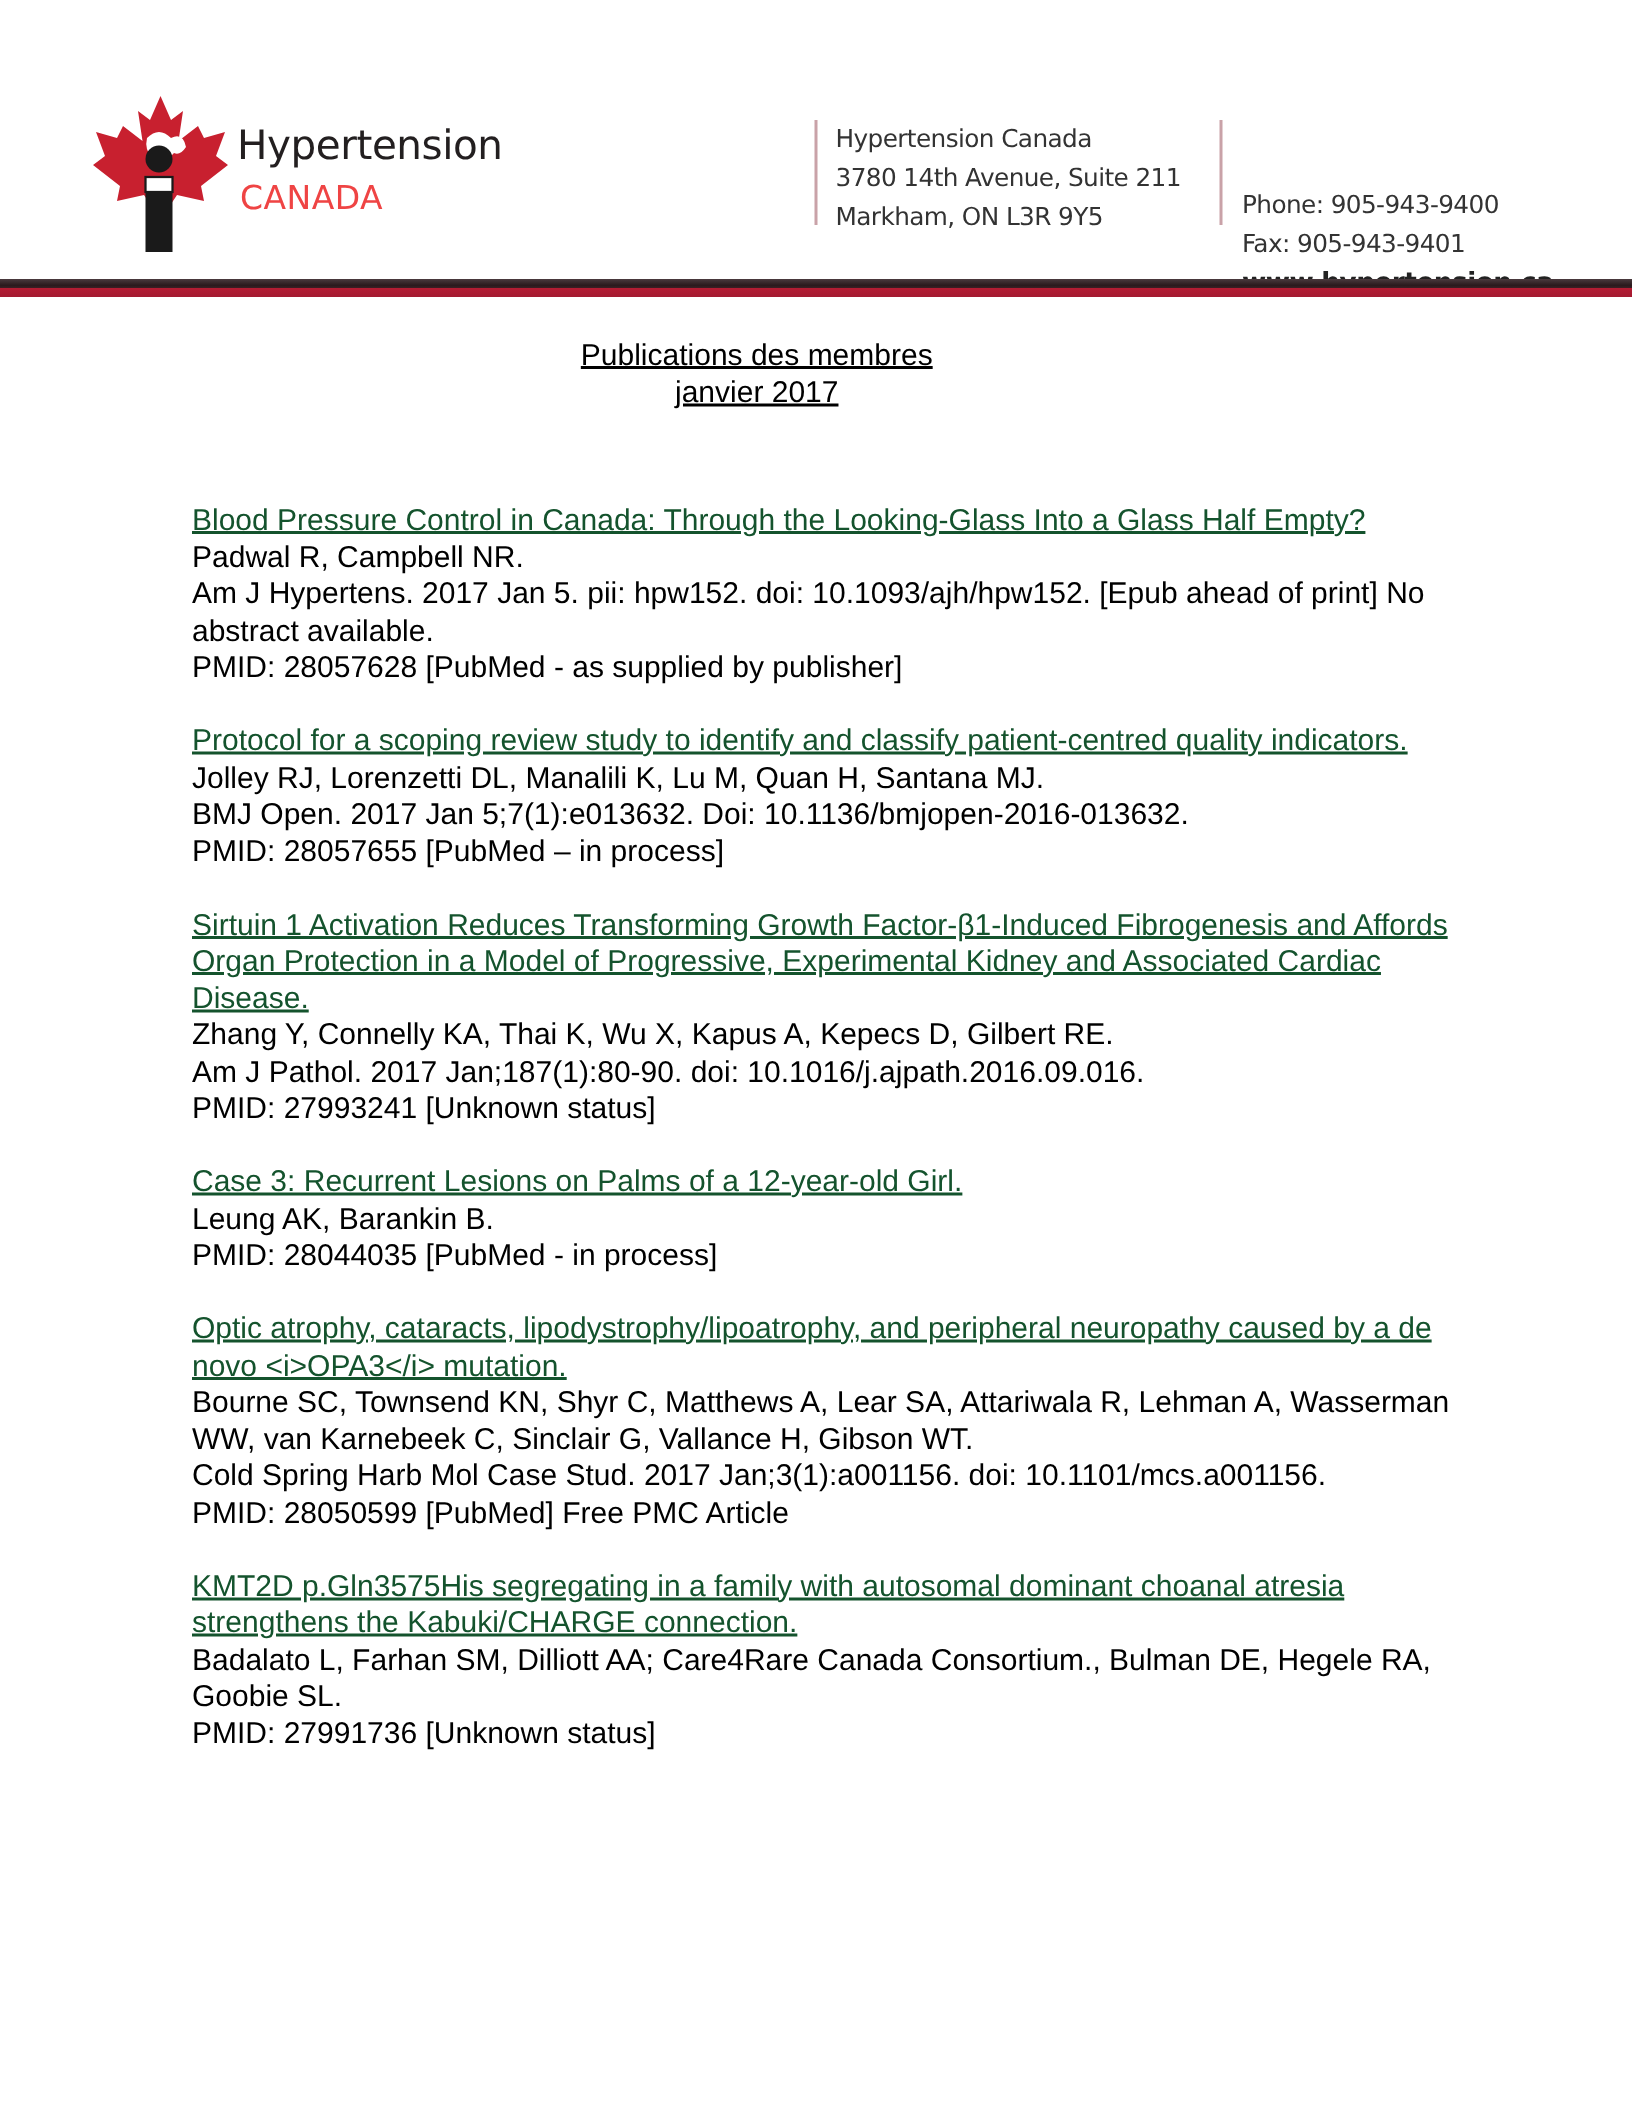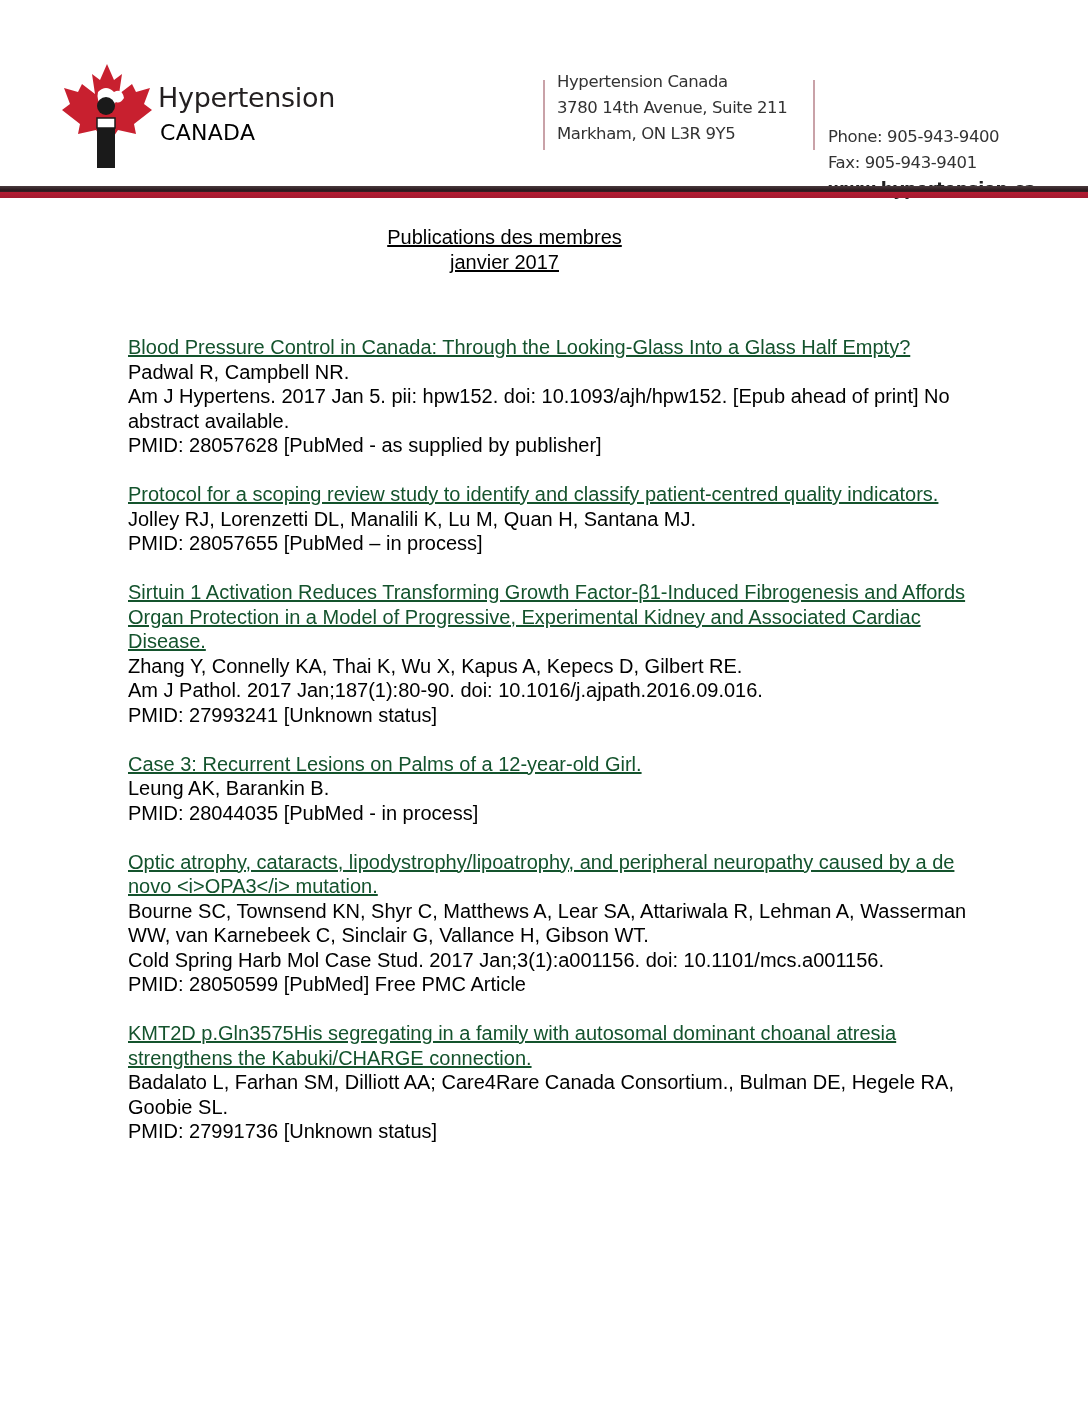--- a/index.html
+++ b/index.html
@@ -3,28 +3,28 @@
   <meta charset="utf-8">
   <style>
     * { margin: 0; padding: 0; box-sizing: border-box; }
     html, body { width: 1088px; height: 1408px; background: #ffffff; overflow: hidden; }
     body { position: relative; font-family: "Liberation Sans", sans-serif; color: #000; }
 
     .letterhead { position: absolute; left: 0; top: 0; width: 1088px; height: 200px; }
     .logo { position: absolute; left: 62px; top: 62px; width: 290px; height: 110px; }
     .logo-mark { position: absolute; left: 0; top: 0; width: 90px; height: 106px; }
     .logo-word1 { position: absolute; left: 96px; top: 20px; font-family: "DejaVu Sans", sans-serif; font-size: 27px; color: #231f20; letter-spacing: -0.3px; }
-    .logo-word2 { position: absolute; left: 98px; top: 58px; font-family: "DejaVu Sans", sans-serif; font-size: 22px; color: #000000; letter-spacing: 0.3px; }
+    .logo-word2 { position: absolute; left: 98px; top: 58px; font-family: "DejaVu Sans", sans-serif; font-size: 22px; color: #ef4444; letter-spacing: 0.3px; }
 
     .vsep { position: absolute; width: 1.5px; background: #c9a2a8; }
     .vsep.one { left: 543px; top: 80px; height: 70px; }
     .vsep.two { left: 813px; top: 80px; height: 70px; }
 
     .contact { position: absolute; font-family: "DejaVu Sans", sans-serif; font-size: 16.5px; color: #333; line-height: 26px; letter-spacing: -0.4px; }
-    .contact.addr { left: 557px; top: 69px; }
+    .contact.addr { left: 557px; top: 80px; }
     .contact.phone { left: 828px; top: 76px; margin-top: 48px; }
     .contact .web { font-weight: bold; font-size: 17.5px; color: #222; letter-spacing: -0.3px; }
 
     .rule-dark { position: absolute; left: 0; top: 186px; width: 1088px; height: 6px; background: linear-gradient(#4a3a3e, #2a1a1d 70%, #3b1f24); }
     .rule-red { position: absolute; left: 0; top: 192px; width: 1088px; height: 6px; background: linear-gradient(#b41c33, #a31a30); }
 
     .doc-title { position: absolute; left: 0; top: 225px; width: 1009px; text-align: center; font-size: 20px; line-height: 25px; }
     .doc-title span { text-decoration: underline; display: inline-block; }
 
     .pubs { position: absolute; left: 128px; top: 335px; width: 840px; font-size: 20px; line-height: 24.5px; }
@@ -74,20 +74,21 @@
 <div class="pubs">
   <div class="pub">
     <a class="ptitle">Blood Pressure Control in Canada: Through the Looking-Glass Into a Glass Half Empty?</a>
     <span class="line">Padwal R, Campbell NR.</span>
     <span class="line">Am J Hypertens. 2017 Jan 5. pii: hpw152. doi: 10.1093/ajh/hpw152. [Epub ahead of print] No abstract available.</span>
     <span class="line">PMID: 28057628 [PubMed - as supplied by publisher]</span>
   </div>
   <div class="pub">
     <a class="ptitle">Protocol for a scoping review study to identify and classify patient-centred quality indicators.</a>
     <span class="line">Jolley RJ, Lorenzetti DL, Manalili K, Lu M, Quan H, Santana MJ.</span>
+    <span class="line">BMJ Open. 2017 Jan 5;7(1):e013632. Doi: 10.1136/bmjopen-2016-013632.</span>
     <span class="line">PMID: 28057655 [PubMed – in process]</span>
   </div>
   <div class="pub">
     <a class="ptitle">Sirtuin 1 Activation Reduces Transforming Growth Factor-β1-Induced Fibrogenesis and Affords Organ Protection in a Model of Progressive, Experimental Kidney and Associated Cardiac Disease.</a>
     <span class="line">Zhang Y, Connelly KA, Thai K, Wu X, Kapus A, Kepecs D, Gilbert RE.</span>
     <span class="line">Am J Pathol. 2017 Jan;187(1):80-90. doi: 10.1016/j.ajpath.2016.09.016.</span>
     <span class="line">PMID: 27993241 [Unknown status]</span>
   </div>
   <div class="pub">
     <a class="ptitle">Case 3: Recurrent Lesions on Palms of a 12-year-old Girl.</a>

